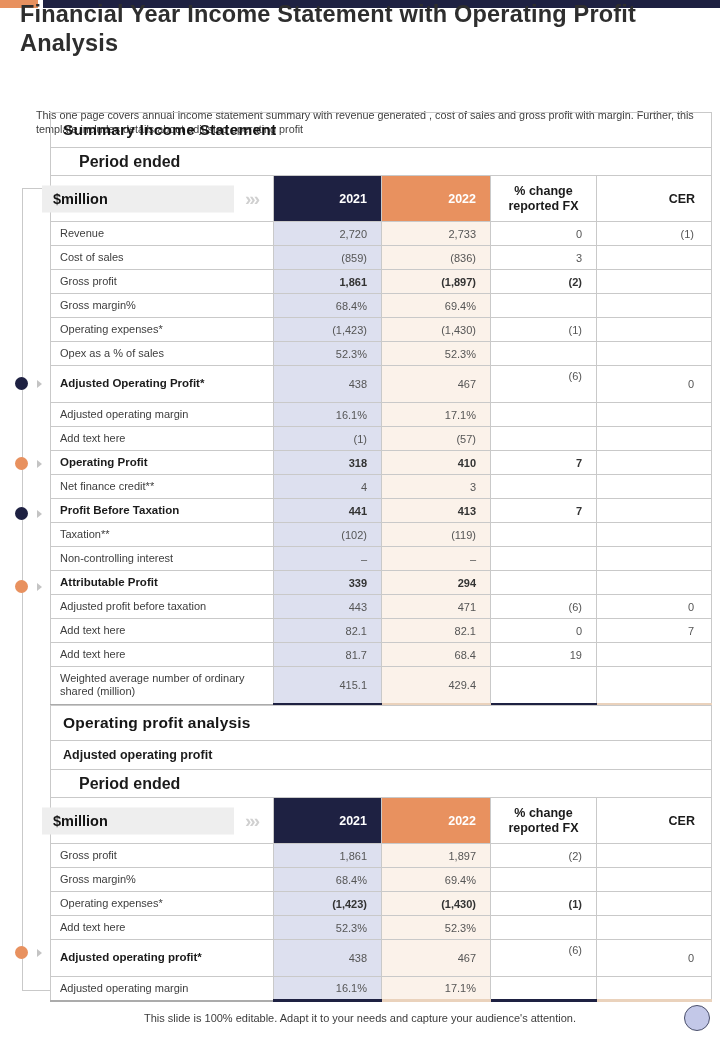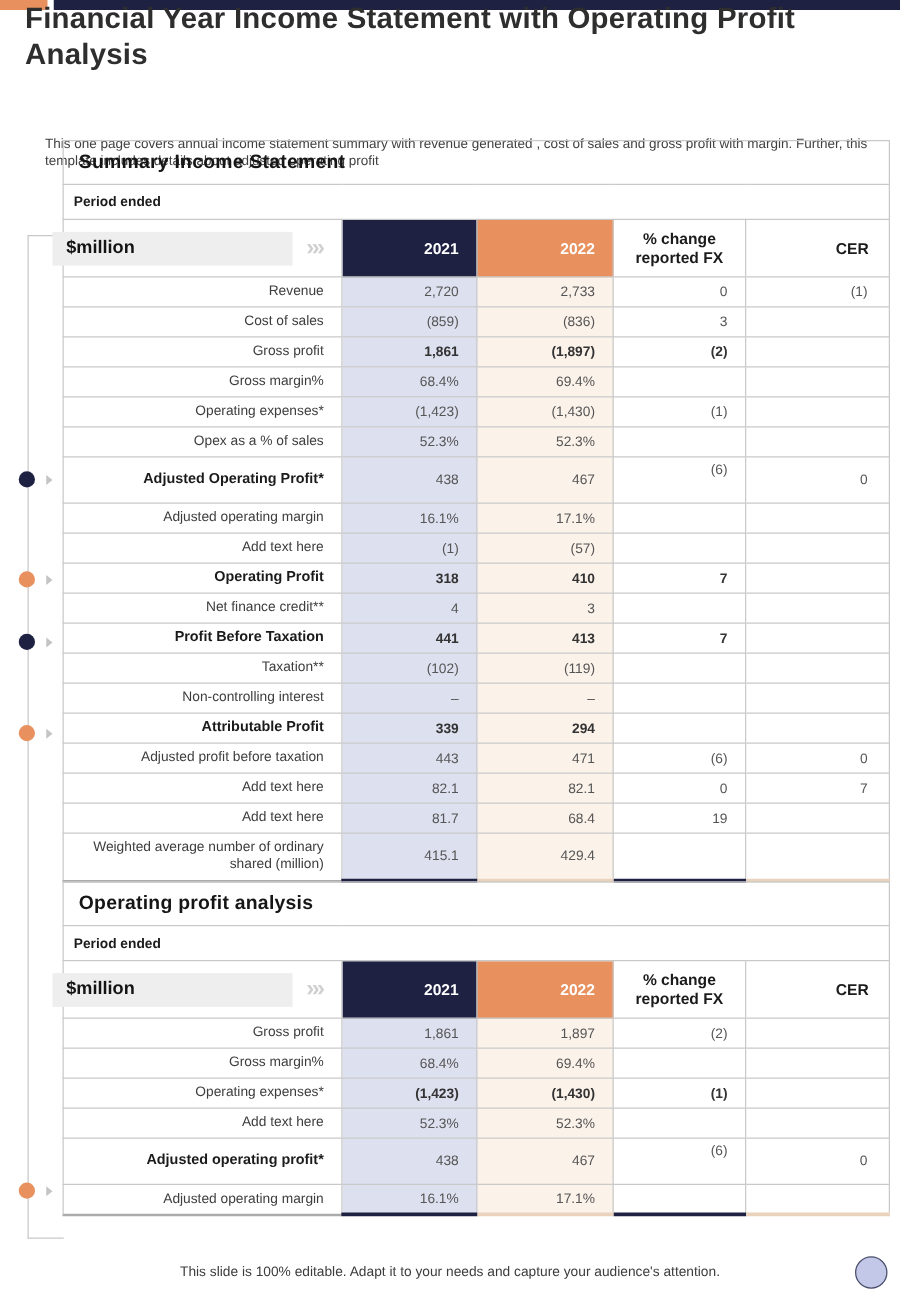--- a/index.html
+++ b/index.html
@@ -25,36 +25,36 @@
   .tables-wrap{position:absolute;left:50px;top:112px;width:661px;}
   table{border-collapse:collapse;table-layout:fixed;width:661px;}
   #table2 table{margin-top:-1px;}
   td{border:1px solid #c9c9c9;font-size:11px;color:#555555;
      padding:0 14px 0 9px;vertical-align:middle;box-sizing:border-box;}
   tr.section-row{height:35px;}
   td.section-title{font-size:15.5px;font-weight:bold;color:#161616;padding-left:12px;letter-spacing:.2px;margin-top:20px;}
   tr.sub-row{height:29px;}
   td.subsection-title{font-size:12.5px;font-weight:bold;color:#1b1b1b;padding-left:12px;}
   tr.period-row{height:28px;}
-  td.period{font-size:11px;font-weight:bold;color:#1b1b1b;padding-left:8px;margin-top:12px;}
+  td.period{font-size:16px;font-weight:bold;color:#1b1b1b;padding-left:28px;margin-top:12px;}
   tr.header-row{height:46px;}
   td.unit-cell{position:relative;overflow:visible;padding:0;}
   .unit-band{position:absolute;left:-9px;top:50%;transform:translateY(-50%);
     height:27px;width:192px;background:#eeeeee;display:flex;align-items:center;
     padding-left:11px;box-sizing:border-box;font-weight:bold;font-size:14.5px;color:#141414;z-index:2;}
   .chevrons{position:absolute;left:194px;top:50%;transform:translateY(-54%);
     color:#d0d0d0;font-size:19px;font-weight:bold;letter-spacing:-2px;line-height:1;}
   td.h2021{background:#1e2142;color:#ffffff;font-weight:bold;font-size:12.5px;text-align:right;}
   td.h2022{background:#e8915f;color:#ffffff;font-weight:bold;font-size:12.5px;text-align:right;}
   td.hpct{font-weight:bold;font-size:12.5px;color:#1b1b1b;text-align:center;padding:0 6px;line-height:1.15;}
   td.hcer{font-weight:bold;font-size:12.5px;color:#1b1b1b;text-align:right;padding-right:16px;}
   tr.data-row{height:24px;}
   tr.tall{height:37px;}
   tr.xtall{height:38px;}
-  td.lbl{text-align:right;color:#3d3d3d;line-height:1.2;}
+  td.lbl{text-align:left;color:#3d3d3d;line-height:1.2;}
   td.num{text-align:right;}
   td.c2021{background:#dde0ef;}
   td.c2022{background:#fbf2ea;}
   td.cpct{background:#ffffff;}
   td.ccer{background:#ffffff;padding-right:17px;}
   tr.bold-label td.lbl{font-weight:bold;color:#1b1b1b;font-size:11.5px;}
   tr.bold-values td.num{font-weight:bold;color:#333333;}
   td.pct-top{vertical-align:top;padding-top:4px;}
   tr.last-row td.lbl{border-bottom:2px solid #ababab;}
   tr.last-row td.c2021{border-bottom:3px solid #1e2142;}
@@ -259,20 +259,23 @@
           <col style="width: 223px;">
           <col style="width: 108px;">
           <col style="width: 109px;">
           <col style="width: 106px;">
           <col style="width: 115px;">
         </colgroup>
         <tbody>
           <tr class="section-row">
             <td class="section-title" colspan="5">Operating profit analysis</td>
           </tr>
+          <tr class="sub-row">
+            <td class="subsection-title" colspan="5">Adjusted operating profit</td>
+          </tr>
           <tr class="period-row">
             <td class="period" colspan="5">Period ended</td>
           </tr>
           <tr class="header-row">
             <td class="unit-cell">
               <span class="unit-band">$million</span>
               <span class="chevrons">›››</span>
             </td>
             <td class="h2021">2021</td>
             <td class="h2022">2022</td>

